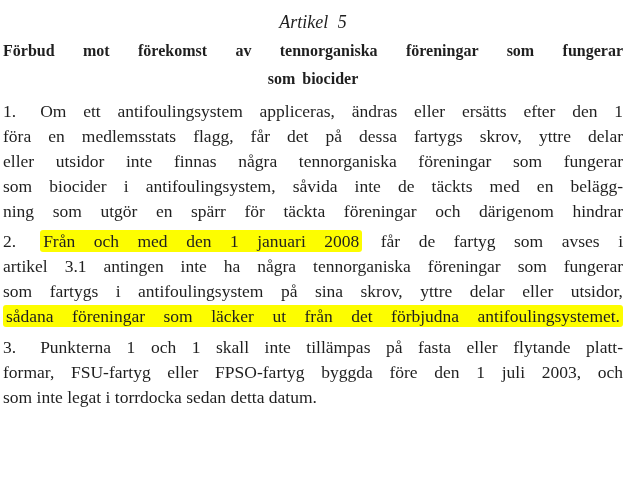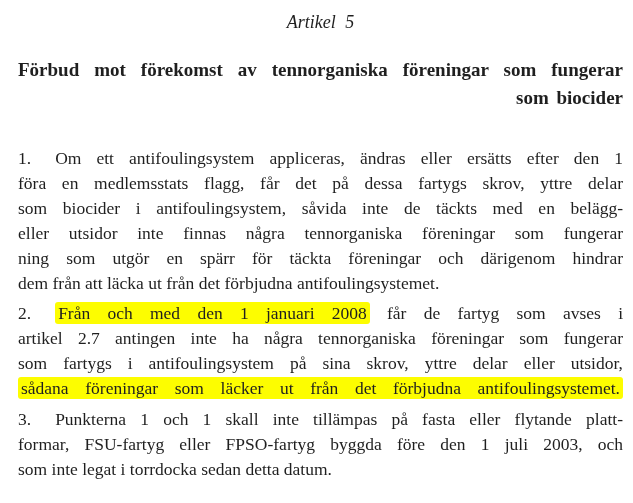--- a/index.html
+++ b/index.html
@@ -12,45 +12,45 @@
     width: 633px;
     height: 503px;
     overflow: hidden;
     background: var(--bg);
     color: var(--fg);
     font-family: "Liberation Serif", "DejaVu Serif", serif;
   }
   .page {
     width: 633px;
     height: 503px;
-    padding: 12px 10px 0 18px;
+    padding: 12px 10px 0 3px;
   }
   .article-label {
     text-align: center;
     font-style: italic;
     font-size: 18px;
     line-height: 20px;
     word-spacing: 5px;
   }
   .heading {
-    margin-top: 24px;
+    margin-top: 5px;
     font-weight: bold;
-    font-size: 19px;
+    font-size: 16px;
     line-height: 28px;
   }
   .h-line-justify {
     text-align: justify;
     text-align-last: justify;
   }
   .h-line-center {
-    text-align: right;
+    text-align: center;
     word-spacing: 3px;
   }
   .paragraph { margin-top: 5px; }
-  .paragraph:first-child { margin-top: 34px; }
+  .paragraph:first-child { margin-top: 6px; }
   .paragraph:last-child { margin-top: 6px; }
   .line {
     font-size: 17.5px;
     line-height: 25px;
     text-align: justify;
     text-align-last: justify;
   }
   .line.left { text-align-last: left; }
   .pnum { white-space: nowrap; }
   .numgap { display: inline-block; width: 24px; }
@@ -68,28 +68,27 @@
 
   <div class="heading">
     <div class="h-line-justify">Förbud mot förekomst av tennorganiska föreningar som fungerar</div>
     <div class="h-line-center">som biocider</div>
   </div>
 
   <div>
       <div class="paragraph">
         <div class="line"><span class="pnum">1.</span><span class="numgap"></span><span class="seg">Om ett antifoulingsystem appliceras, ändras eller ersätts efter den 1</span></div>
         <div class="line"><span class="seg">föra en medlemsstats flagg, får det på dessa fartygs skrov, yttre delar</span></div>
+        <div class="line"><span class="seg">eller utsidor inte finnas några tennorganiska föreningar som fungerar</span></div>
         <div class="line"><span class="seg">som biocider i antifoulingsystem, såvida inte de täckts med en belägg-</span></div>
-        <div class="line"><span class="seg">eller utsidor inte finnas några tennorganiska föreningar som fungerar</span></div>
         <div class="line"><span class="seg">ning som utgör en spärr för täckta föreningar och därigenom hindrar</span></div>
-        <div class="line left"><span class="seg">dem från att läcka ut från det förbjudna antifoulingsystemet.</span></div>
       </div>
       <div class="paragraph">
         <div class="line"><span class="pnum">2.</span><span class="numgap"></span><span class="hl">Från och med den 1 januari 2008</span><span class="seg"> får de fartyg som avses i</span></div>
-        <div class="line"><span class="seg">artikel 2.7 antingen inte ha några tennorganiska föreningar som fungerar</span></div>
+        <div class="line"><span class="seg">artikel 3.1 antingen inte ha några tennorganiska föreningar som fungerar</span></div>
         <div class="line"><span class="seg">som fartygs i antifoulingsystem på sina skrov, yttre delar eller utsidor,</span></div>
         <div class="line"><span class="hl">sådana föreningar som läcker ut från det förbjudna antifoulingsystemet.</span></div>
       </div>
       <div class="paragraph">
         <div class="line"><span class="pnum">3.</span><span class="numgap"></span><span class="seg">Punkterna 1 och 1 skall inte tillämpas på fasta eller flytande platt-</span></div>
         <div class="line"><span class="seg">formar, FSU-fartyg eller FPSO-fartyg byggda före den 1 juli 2003, och</span></div>
         <div class="line left"><span class="seg">som inte legat i torrdocka sedan detta datum.</span></div>
       </div>
     </div>
 </div>

